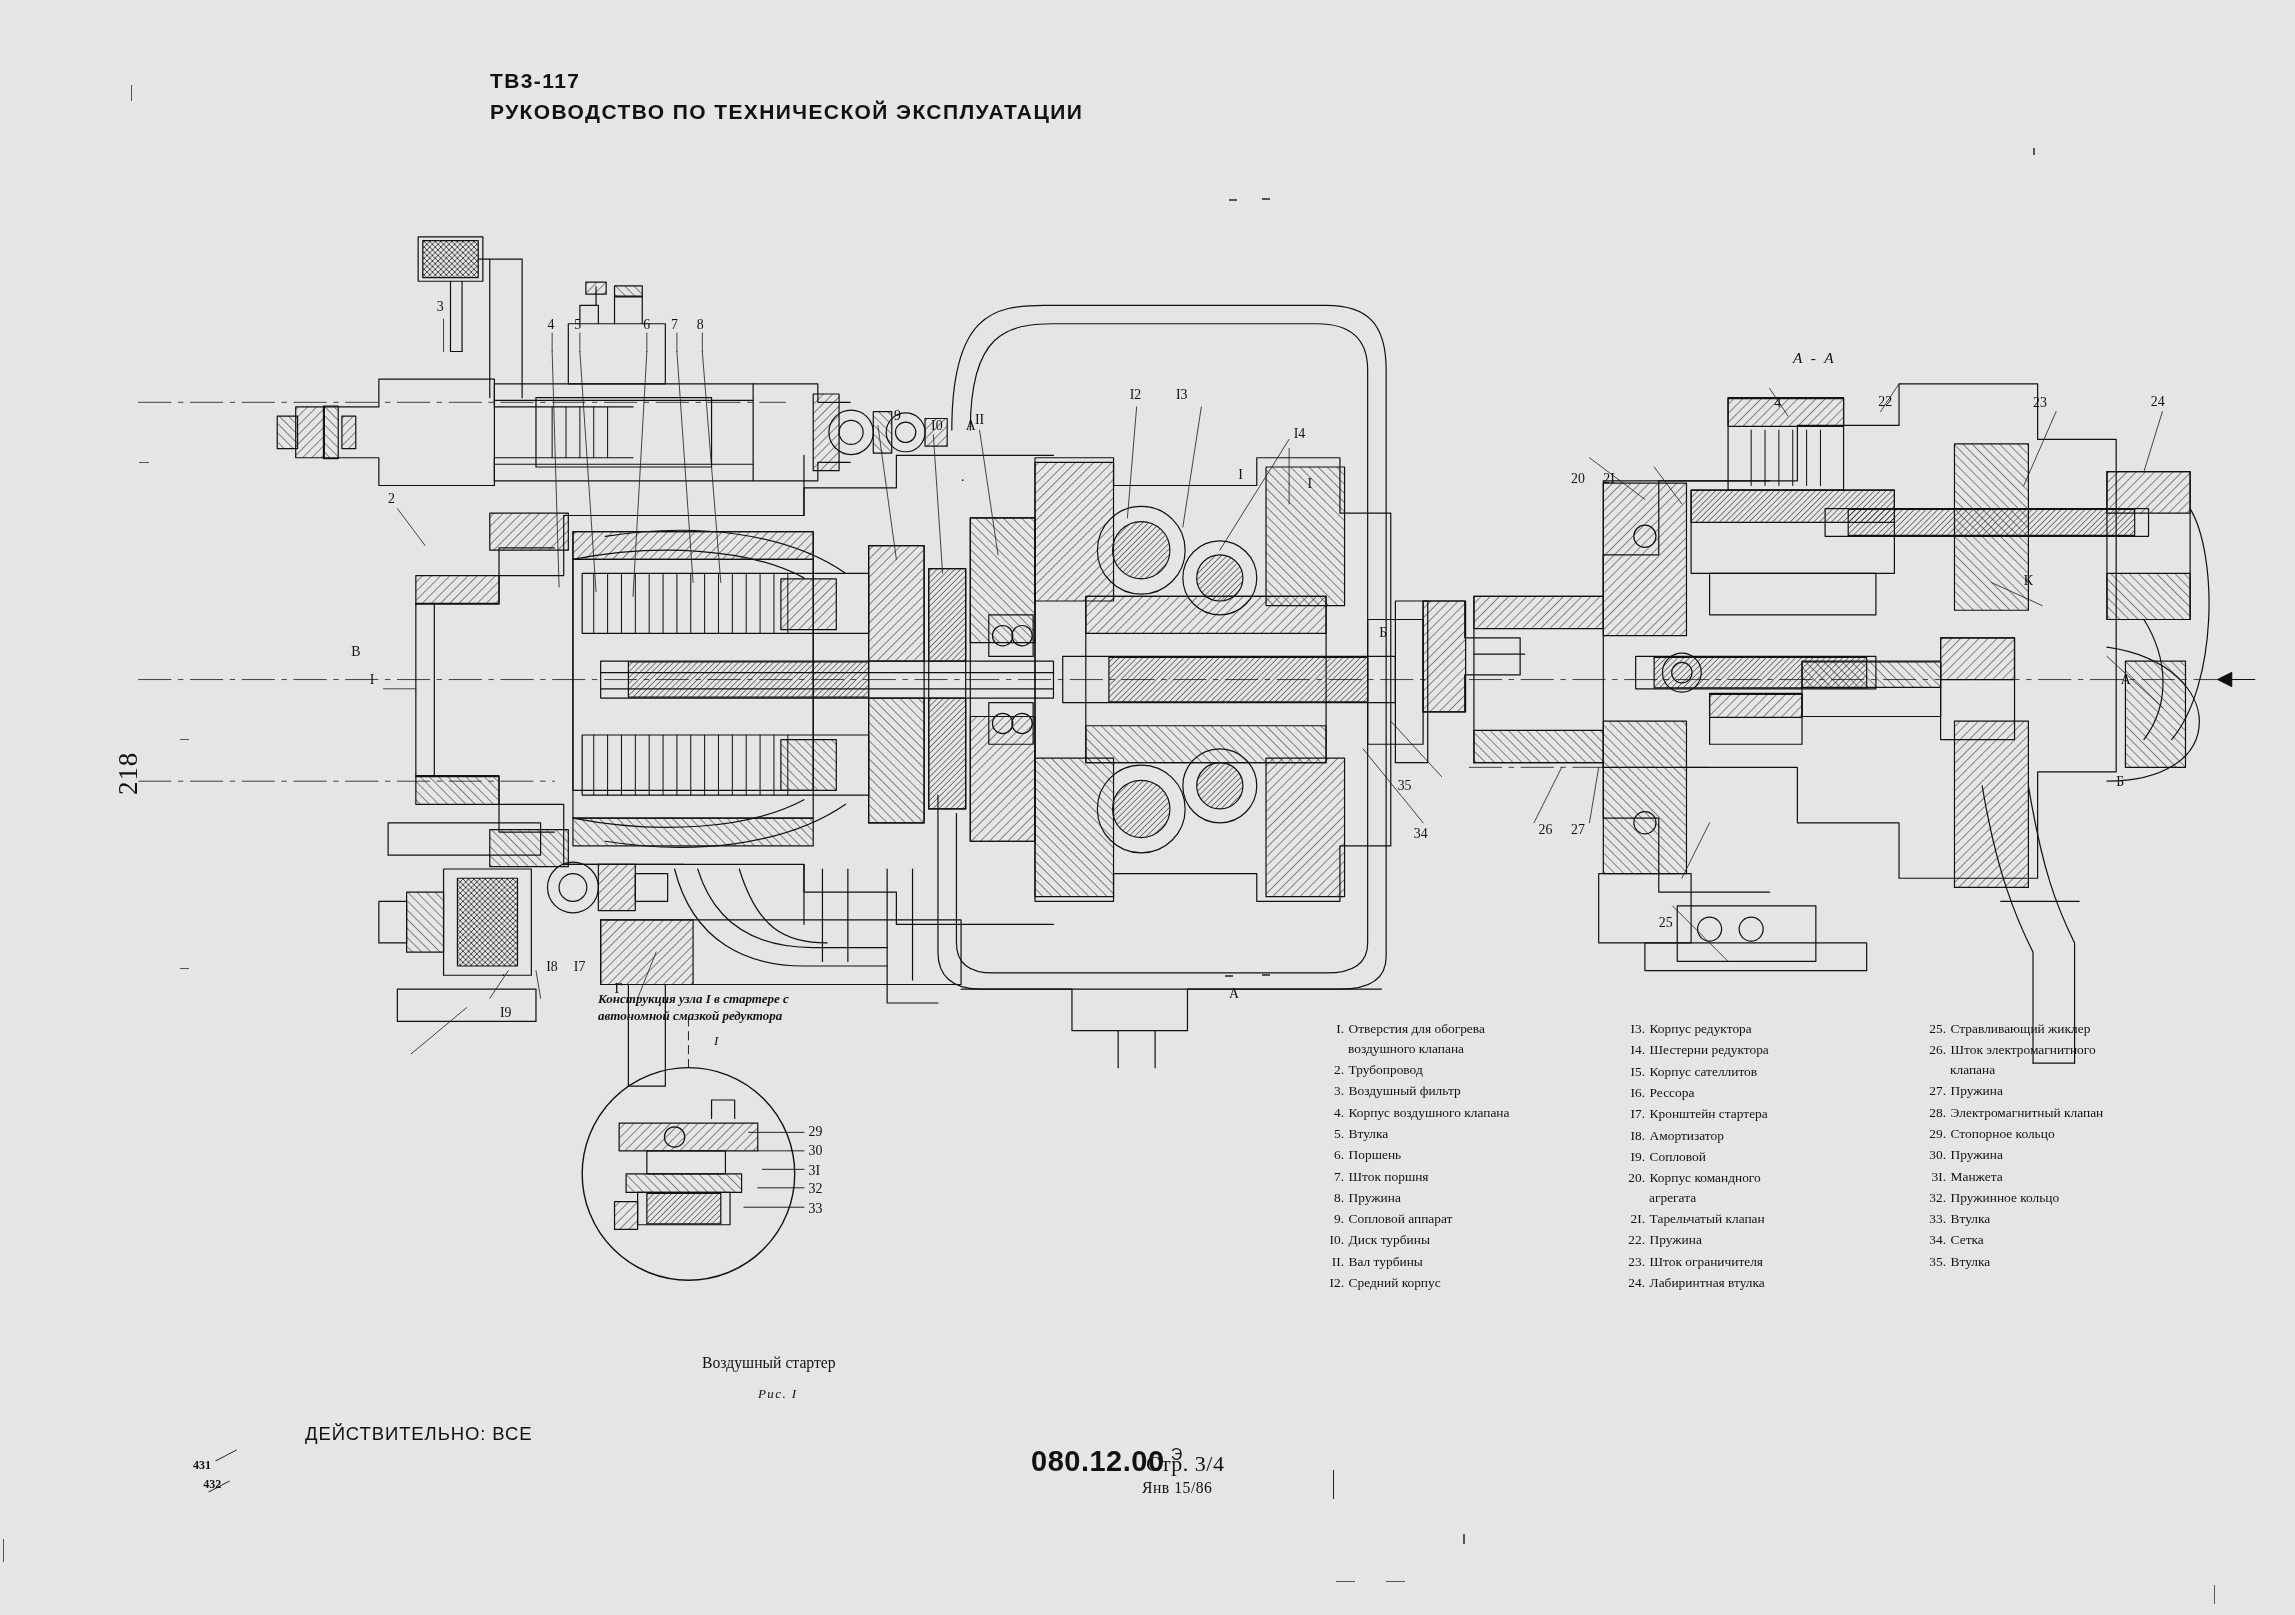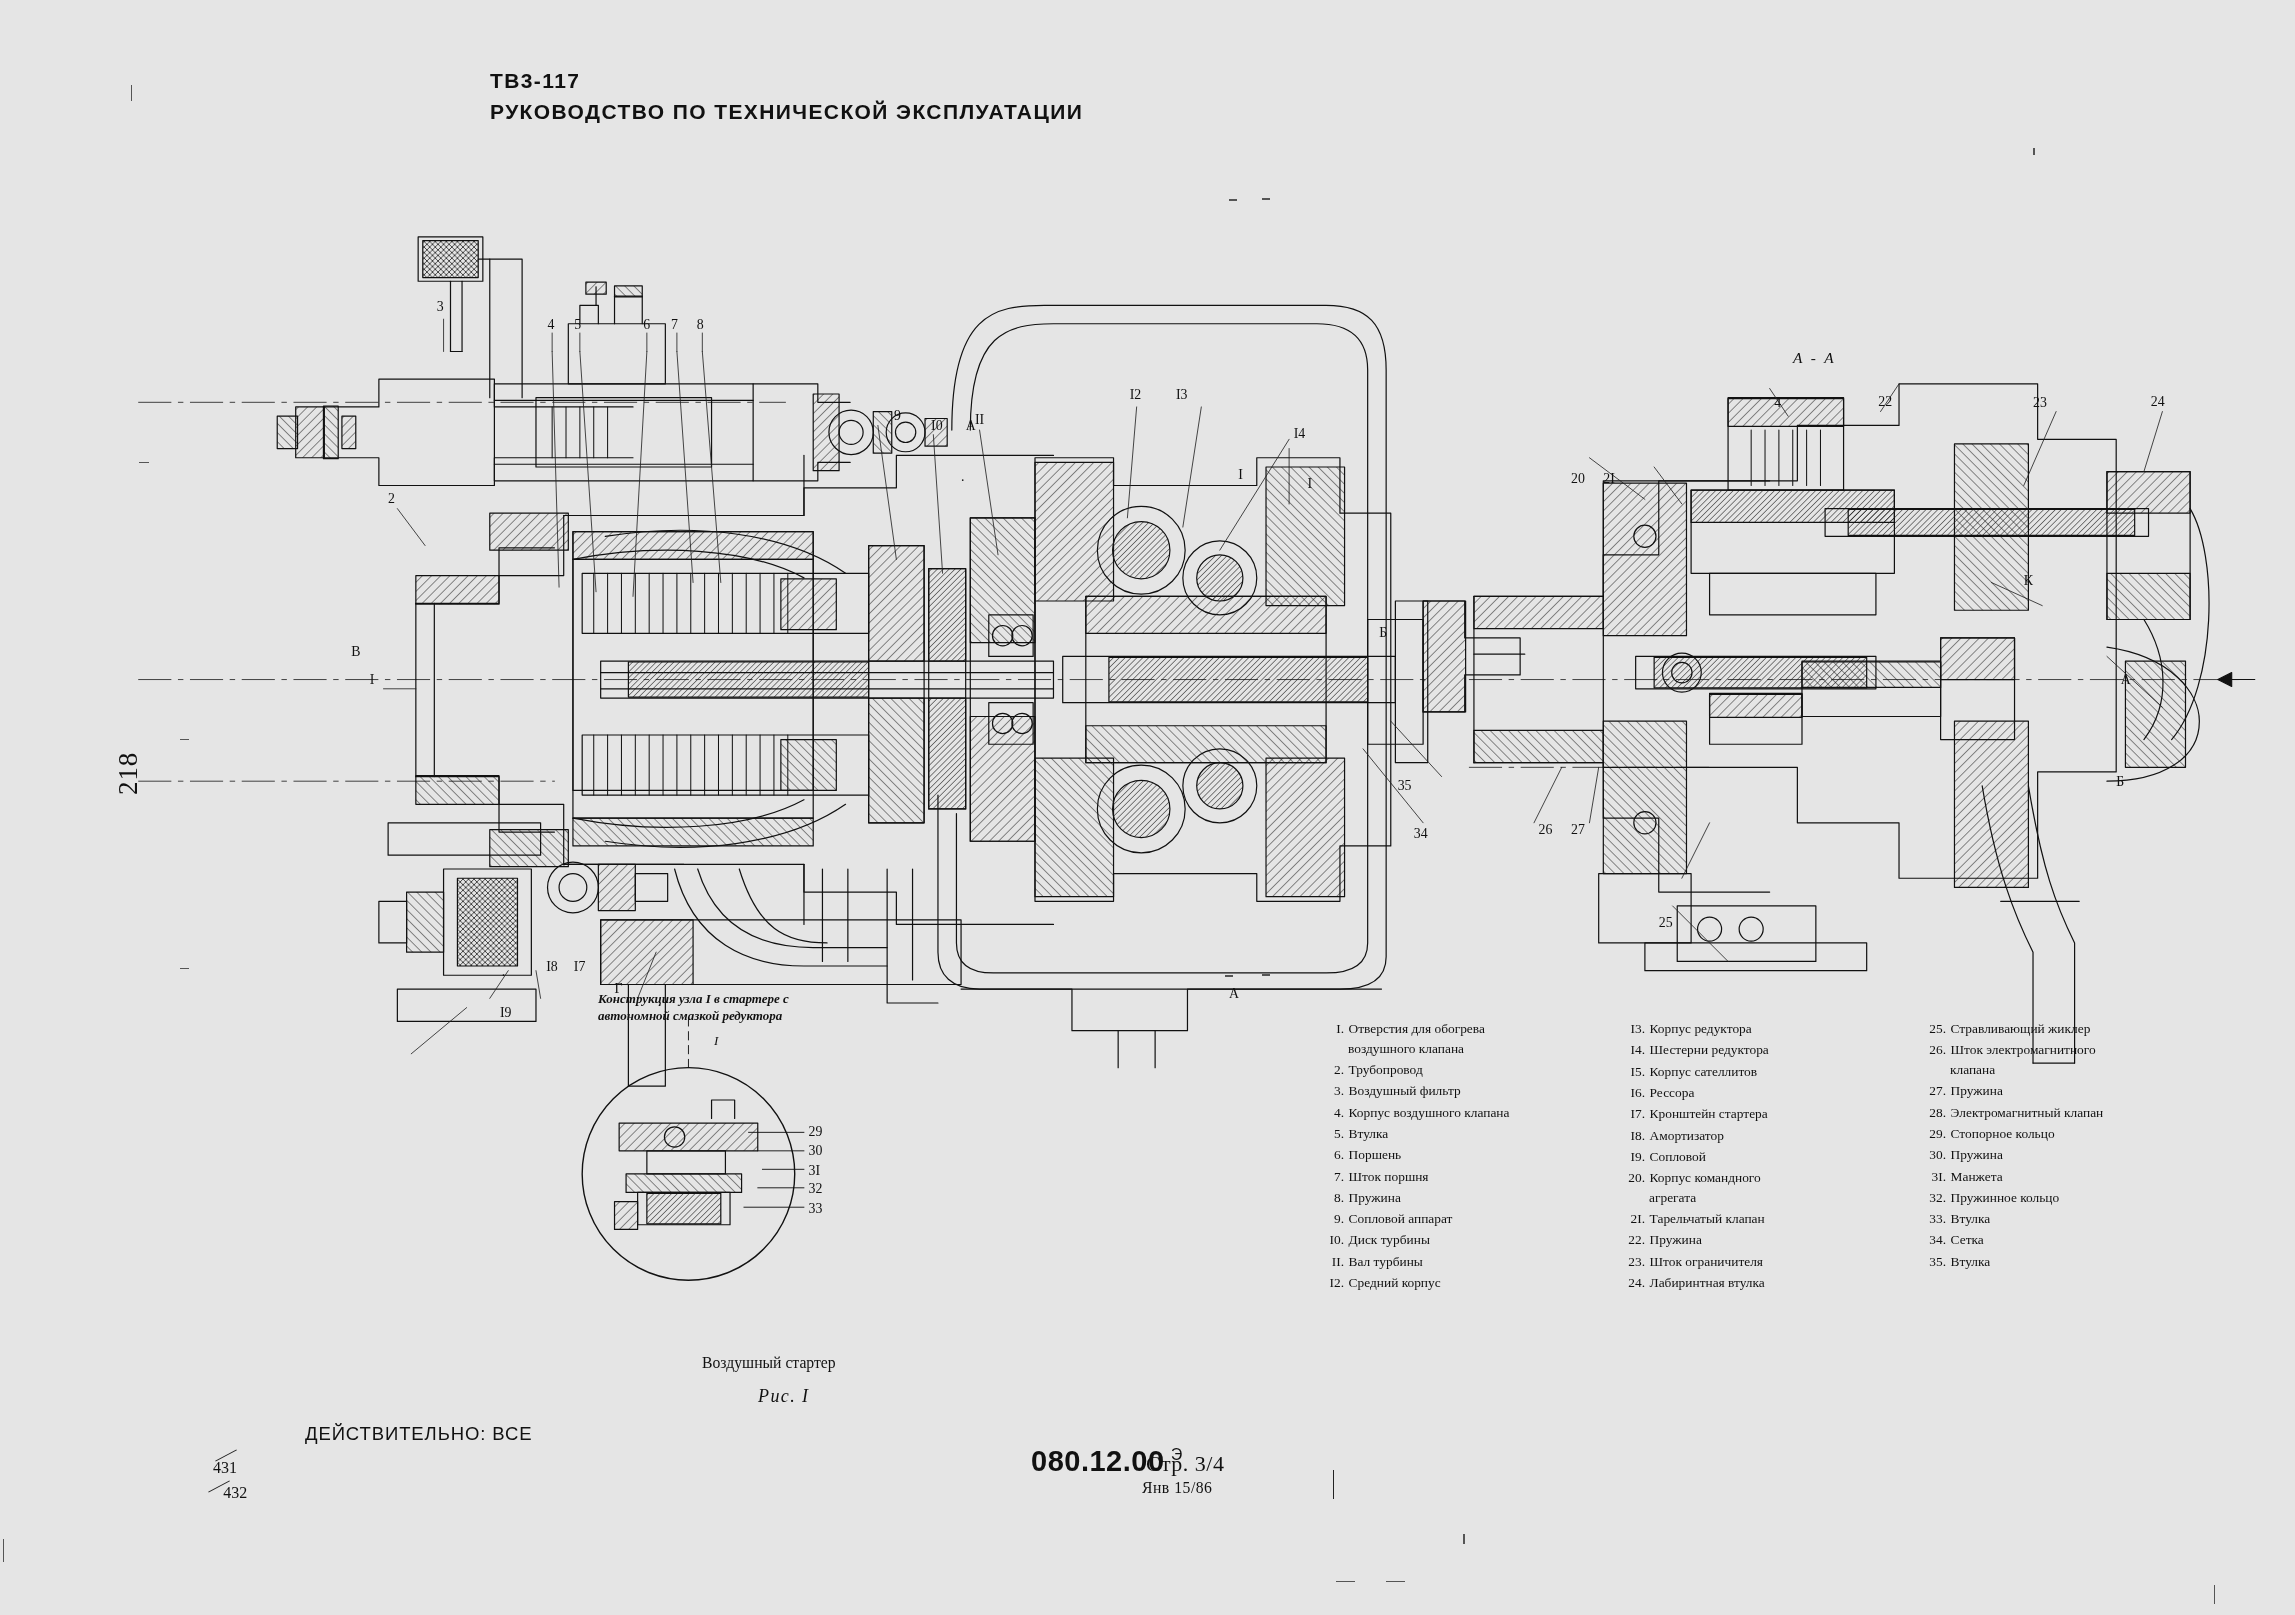--- a/index.html
+++ b/index.html
@@ -78,21 +78,21 @@
   
   .cap-main{
     position:absolute;
     left:702px; top:1354px;
     font-size:15.7px;
     font-family:"Liberation Serif", serif;
   }
   .cap-fig{
     position:absolute;
     left:758px; top:1386px;
-    font-size:18px;
+    font-size:13px;
     font-style:italic;
     font-family:"Liberation Serif", serif;
     letter-spacing:1.4px;
   }
   .cap-node{
     position:absolute;
     left:598px; top:991px;
     width:203px;
     font-size:13px;
     font-style:italic;
@@ -148,24 +148,25 @@
   }
   .f-date{
     position:absolute;
     left:1142px; top:1479px;
     font-size:15.7px;
     font-family:"Liberation Serif", serif;
     letter-spacing:0.5px;
   }
   .f-rev{
     position:absolute;
-    left:213px; top:1456px;
-    font-size:16px;
+    left:193px; top:1456px;
+    font-size:12px;
     font-family:"Liberation Serif", serif;
     line-height:1.55;
+    font-weight:bold;
   }
   .f-rev .r2{margin-left:10.2px;}
   .f-bar{
     position:absolute;
     background:#222;
   }
 </style>
 </head>
 <body>
 

